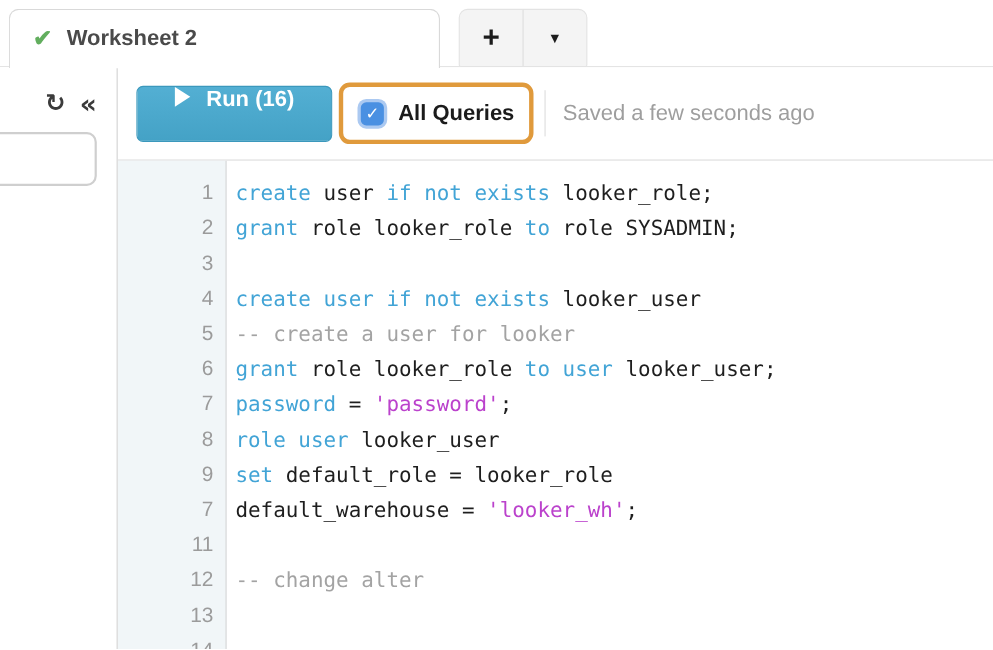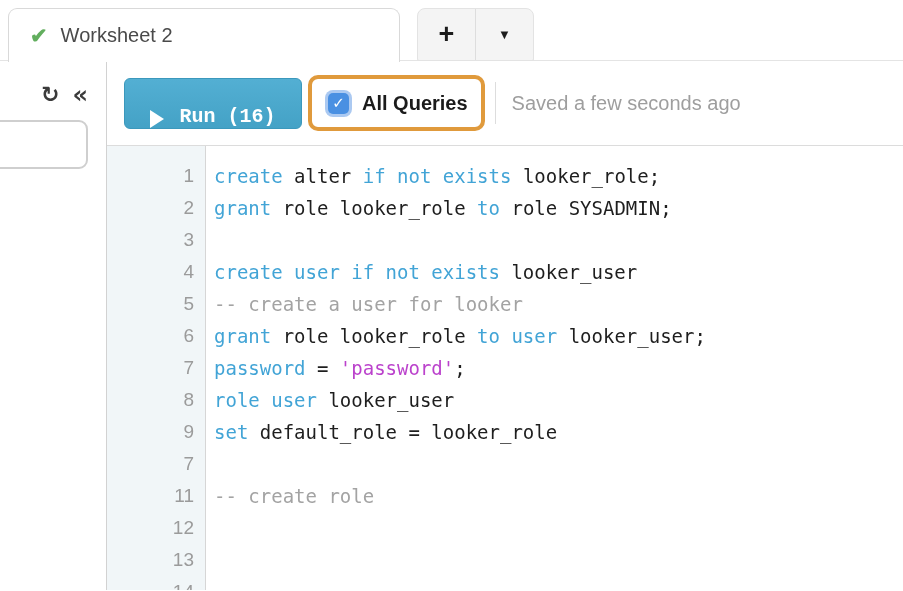--- a/index.html
+++ b/index.html
@@ -9,21 +9,21 @@
   }
   
   .tabbar{position:relative;height:61px;background:#fff;border-bottom:1px solid #e4e4e4;box-sizing:border-box;}
   .tab-active{
     position:absolute;left:8px;top:8px;width:392px;height:54px;z-index:2;
     background:#fff;border:1px solid #d9d9d9;border-bottom:none;
     border-radius:9px 9px 0 0;display:flex;align-items:center;gap:13px;
     padding-left:21px;box-sizing:border-box;cursor:pointer;
   }
   .check-icon{color:var(--check-green);font-size:21px;font-weight:bold;line-height:1;}
-  .tab-label{font-size:20px;font-weight:normal;color:var(--tab-text);}
+  .tab-label{font-size:20px;font-weight:bold;color:var(--tab-text);}
   .tab-new-group{
     position:absolute;left:417px;top:8px;width:117px;height:53px;z-index:1;
     background:#f4f4f4;border:1px solid #e3e3e3;border-radius:8px 8px 2px 2px;
     display:flex;box-sizing:border-box;
   }
   .tab-new-btn,.tab-menu-btn{
     flex:1;display:flex;align-items:center;justify-content:center;
     color:#1c1c1c;cursor:pointer;
   }
   .tab-new-btn{font-size:27px;font-weight:600;}
@@ -39,22 +39,22 @@
     position:absolute;left:-22px;top:59px;width:110px;height:49px;
     border:2px solid #cfcfcf;border-radius:9px;background:#fff;box-sizing:border-box;
   }
   .main{flex:1;display:flex;flex-direction:column;min-width:0;}
   
   .toolbar{height:84px;min-height:84px;display:flex;align-items:center;padding-left:17px;box-sizing:border-box;background:#fff;}
   .run-button{
     width:178px;height:51px;border-radius:6px;cursor:pointer;
     background:linear-gradient(var(--run-button-top),var(--run-button-bottom));
     border:1px solid var(--run-border);box-sizing:border-box;
-    display:flex;align-items:flex-end;justify-content:center;gap:15px;
-    color:#fff;font-size:20px;font-weight:bold;font-family:Liberation Mono, monospace;
+    display:flex;align-items:flex-start;justify-content:center;gap:15px;
+    color:#fff;font-size:20px;font-weight:bold;
   }
   .play-icon{width:0;height:0;border-left:14px solid #fff;border-top:9px solid transparent;border-bottom:9px solid transparent;}
   .all-queries{
     margin-left:6px;height:56px;box-sizing:border-box;cursor:pointer;
     border:4px solid var(--highlight-orange);border-radius:10px;background:#fff;
     display:flex;align-items:center;gap:10px;padding:0 13px 0 13px;
   }
   .checkbox{
     width:21px;height:21px;border-radius:5px;margin:3px;cursor:pointer;
     background:var(--checkbox-blue);box-shadow:0 0 0 3px var(--checkbox-ring);
@@ -130,28 +130,29 @@
           <div class="ln">7</div>
           <div class="ln">8</div>
           <div class="ln">9</div>
           <div class="ln">7</div>
           <div class="ln">11</div>
           <div class="ln">12</div>
           <div class="ln">13</div>
           <div class="ln">14</div>
         </div>
       <div class="code" id="code">
-          <div class="cl"><span class="tok-k">create</span><span class="tok-d"> alter </span><span class="tok-k">if not exists</span><span class="tok-d"> looker_role;</span></div>
+          <div class="cl"><span class="tok-k">create</span><span class="tok-d"> user </span><span class="tok-k">if not exists</span><span class="tok-d"> looker_role;</span></div>
           <div class="cl"><span class="tok-k">grant</span><span class="tok-d"> role looker_role </span><span class="tok-k">to</span><span class="tok-d"> role SYSADMIN;</span></div>
           <div class="cl"></div>
           <div class="cl"><span class="tok-k">create user if not exists</span><span class="tok-d"> looker_user</span></div>
           <div class="cl"><span class="tok-c">-- create a user for looker</span></div>
           <div class="cl"><span class="tok-k">grant</span><span class="tok-d"> role looker_role </span><span class="tok-k">to user</span><span class="tok-d"> looker_user;</span></div>
           <div class="cl"><span class="tok-k">password</span><span class="tok-d"> = </span><span class="tok-s">'password'</span><span class="tok-d">;</span></div>
           <div class="cl"><span class="tok-k">role user</span><span class="tok-d"> looker_user</span></div>
           <div class="cl"><span class="tok-k">set</span><span class="tok-d"> default_role = looker_role</span></div>
+          <div class="cl"><span class="tok-d">default_warehouse = </span><span class="tok-s">'looker_wh'</span><span class="tok-d">;</span></div>
           <div class="cl"></div>
-          <div class="cl"><span class="tok-c">-- create role</span></div>
+          <div class="cl"><span class="tok-c">-- change alter</span></div>
           <div class="cl"></div>
         </div>
     </div>
   </div>
 </div>
 
 </body></html>

